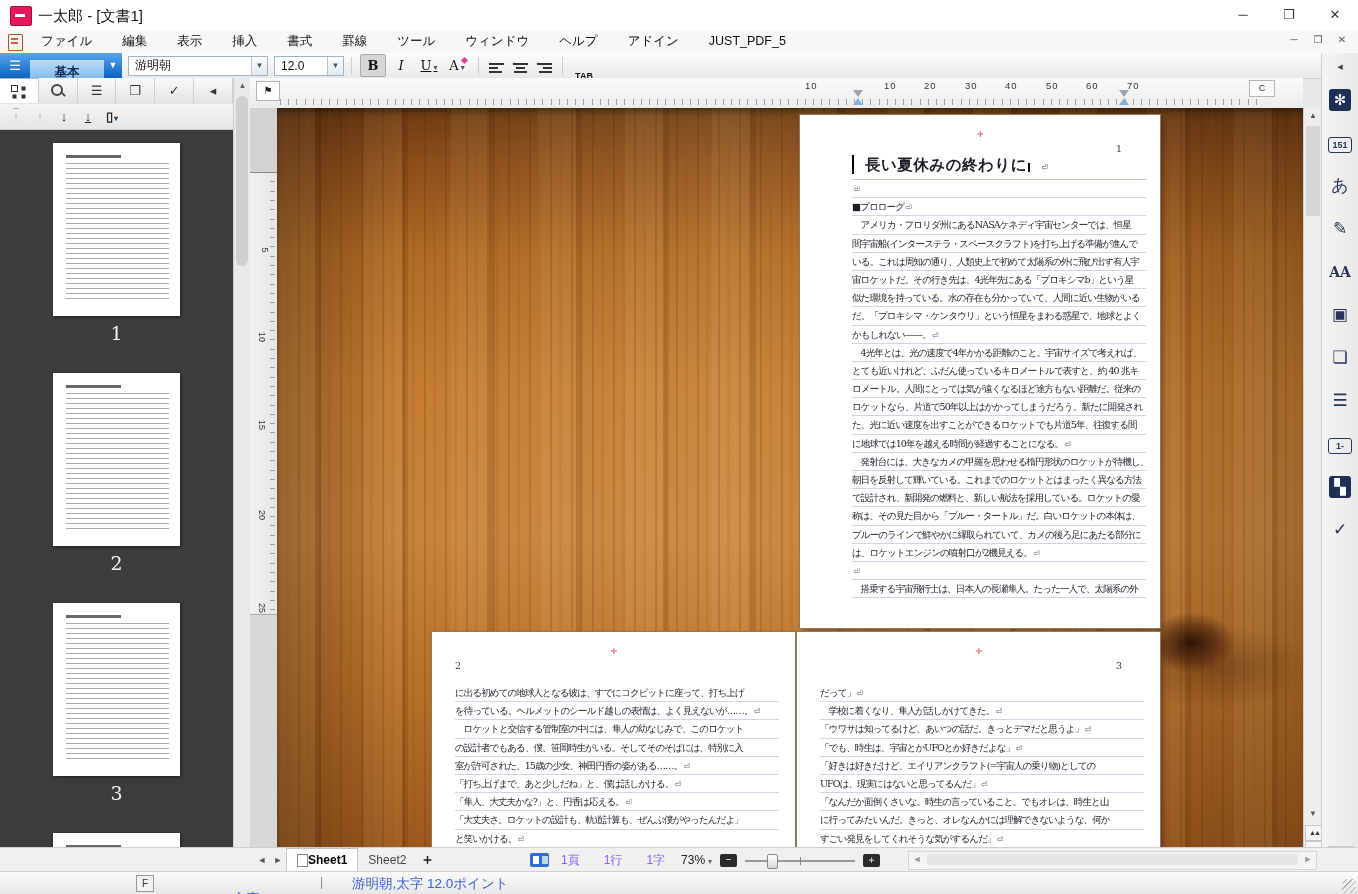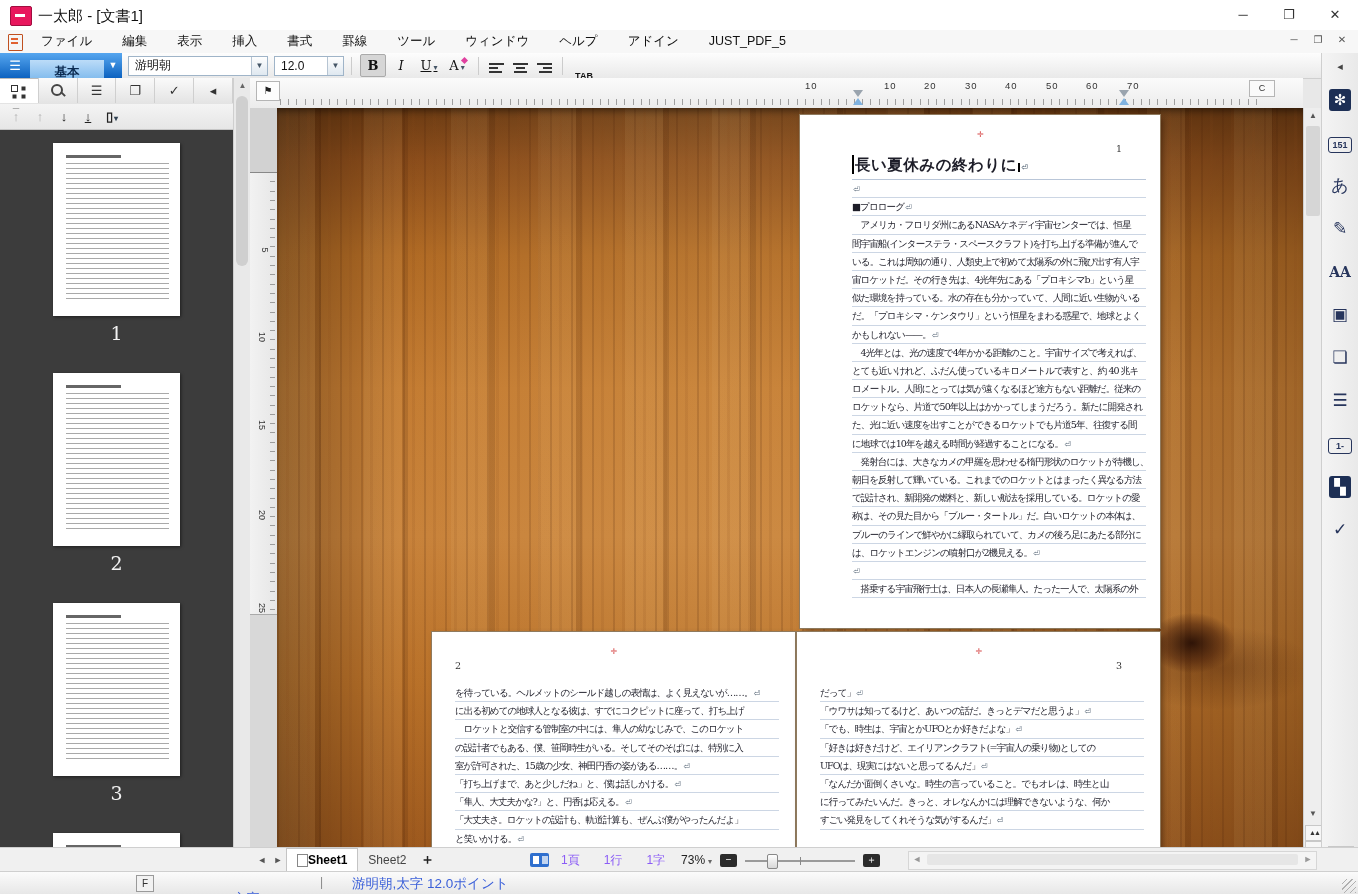--- a/index.html
+++ b/index.html
@@ -99,21 +99,21 @@
   .page-head{position:relative;height:38px;}
   .center-mark{position:absolute;left:50%;top:16px;margin-left:-3px;color:#d85050;font-size:8px;line-height:8px;}
   .pnum{position:absolute;top:28px;font-family:"DejaVu Serif",serif;font-size:9.5px;color:#333;}
   .pnum.right{right:38px;} .pnum.left{left:23px;}
   .page-body{position:absolute;left:0;right:0;}
   #page1 .page-body{top:38px;padding:0 14px 0 52px;}
   #page2 .page-body,#page3 .page-body{top:52px;padding:0 16px 0 23px;}
   .line{height:17.2px;line-height:17.2px;border-bottom:1px solid #ccd6e4;white-space:nowrap;overflow:hidden;
         font-family:"DejaVu Serif",serif;font-size:9.5px;letter-spacing:-0.9px;color:#1d1d28;}
   .line.title{height:26px;line-height:24px;font-size:15.5px;font-weight:bold;letter-spacing:0.5px;border-bottom:1px solid #b9c6d8;}
-  .line.title span{border-left:2px solid #000;padding-left:1px;}
+  .line.title span{border-left:2px solid #000;padding-left:11px;}
   .pilcrow{font-size:8px;color:#5a6a7a;letter-spacing:0;margin-left:1px;font-family:"DejaVu Sans",sans-serif;}
   
   .vscroll{position:absolute;left:1303px;top:108px;width:18px;height:760px;background:#eeeeee;border-left:1px solid #d0d0d0;}
   .vs-btn{position:absolute;left:0;width:18px;height:16px;text-align:center;line-height:16px;font-size:8px;color:#555;}
   .vs-pgbtn{position:absolute;left:1px;width:16px;height:14px;text-align:center;line-height:13px;font-size:7px;color:#333;background:#f6f6f6;border:1px solid #c8c8c8;letter-spacing:-2px;}
   .vs-thumb{position:absolute;left:2px;top:18px;width:14px;height:90px;background:#d6d6d6;border-radius:2px;}
   
   .right-strip{position:absolute;left:1321px;top:53px;width:37px;height:815px;background:linear-gradient(90deg,#f4f4f4,#e9e9e9);border-left:1px solid #cfcfcf;}
   .rs-collapse{position:absolute;left:8px;top:4px;width:20px;height:18px;text-align:center;line-height:18px;font-size:11px;color:#444;}
   .side-btn{position:absolute;left:4px;width:28px;height:28px;text-align:center;line-height:28px;font-size:17px;color:#27355c;}
@@ -329,39 +329,40 @@
           <div class="line"><span>　搭乗する宇宙飛行士は、日本人の長瀬隼人。たった一人で、太陽系の外</span></div>
         </div>
     </div>
 
     <div class="page" id="page2">
       <div class="page-head">
         <span class="center-mark">✛</span>
         <span class="pnum left">2</span>
       </div>
       <div class="page-body">
+          <div class="line"><span>に出る初めての地球人となる彼は、すでにコクピットに座って、打ち上げ</span></div>
           <div class="line"><span>を待っている。ヘルメットのシールド越しの表情は、よく見えないが……。</span><span class="pilcrow">⏎</span></div>
-          <div class="line"><span>に出る初めての地球人となる彼は、すでにコクピットに座って、打ち上げ</span></div>
           <div class="line"><span>　ロケットと交信する管制室の中には、隼人の幼なじみで、このロケット</span></div>
           <div class="line"><span>の設計者でもある、僕、笹岡時生がいる。そしてそのそばには、特別に入</span></div>
           <div class="line"><span>室が許可された、15歳の少女、神田円香の姿がある……。</span><span class="pilcrow">⏎</span></div>
           <div class="line"><span>「打ち上げまで、あと少しだね」と、僕は話しかける。</span><span class="pilcrow">⏎</span></div>
           <div class="line"><span>「隼人、大丈夫かな?」と、円香は応える。</span><span class="pilcrow">⏎</span></div>
           <div class="line"><span>「大丈夫さ。ロケットの設計も、軌道計算も、ぜんぶ僕がやったんだよ」</span></div>
           <div class="line"><span>と笑いかける。</span><span class="pilcrow">⏎</span></div>
         </div>
     </div>
 
     <div class="page" id="page3">
       <div class="page-head">
         <span class="center-mark">✛</span>
         <span class="pnum right">3</span>
       </div>
       <div class="page-body">
           <div class="line"><span>だって」</span><span class="pilcrow">⏎</span></div>
+          <div class="line"><span>　学校に着くなり、隼人が話しかけてきた。</span><span class="pilcrow">⏎</span></div>
           <div class="line"><span>「ウワサは知ってるけど、あいつの話だ。きっとデマだと思うよ」</span><span class="pilcrow">⏎</span></div>
           <div class="line"><span>「でも、時生は、宇宙とかUFOとか好きだよな」</span><span class="pilcrow">⏎</span></div>
           <div class="line"><span>「好きは好きだけど、エイリアンクラフト(=宇宙人の乗り物)としての</span></div>
           <div class="line"><span>UFOは、現実にはないと思ってるんだ」</span><span class="pilcrow">⏎</span></div>
           <div class="line"><span>「なんだか面倒くさいな。時生の言っていること。でもオレは、時生と山</span></div>
           <div class="line"><span>に行ってみたいんだ。きっと、オレなんかには理解できないような、何か</span></div>
           <div class="line"><span>すごい発見をしてくれそうな気がするんだ」</span><span class="pilcrow">⏎</span></div>
         </div>
     </div>
 

